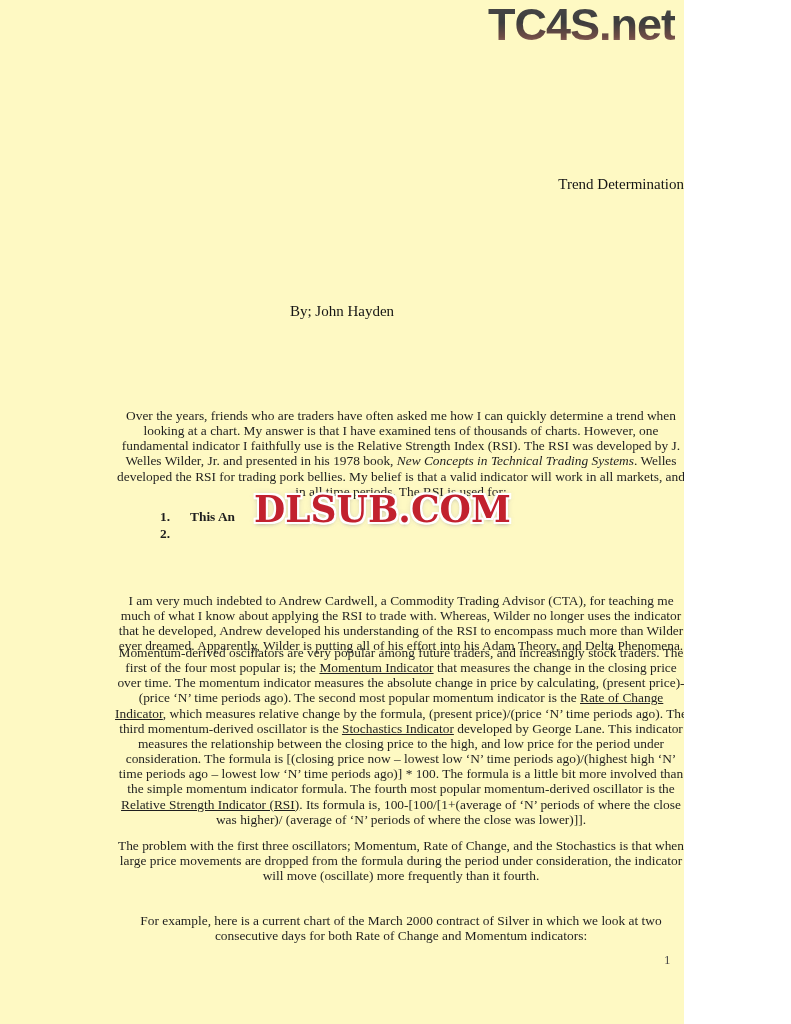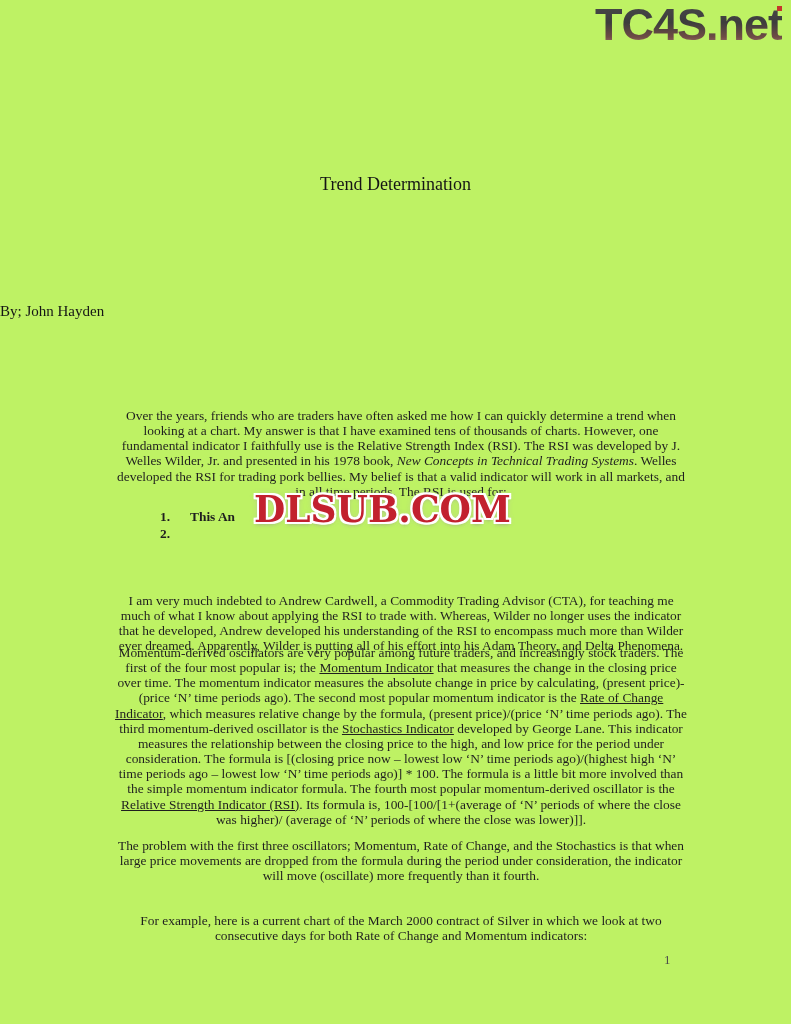--- a/index.html
+++ b/index.html
@@ -1,20 +1,20 @@
 <!DOCTYPE html>
 <html><head>
 <meta charset="utf-8">
 <style>
   * { margin:0; padding:0; box-sizing:border-box; }
   html,body { background:#ffffff; }
   .page {
     position:relative;
-    width:791px; height:1024px;
-    background:#bef264;
+    width:684px; height:1024px;
+    background:#fef9c3;
     font-family:"Liberation Serif", serif;
     color:#1f1f1f;
     overflow:hidden;
   }
 
   
   .tc4s-logo {
     position:absolute; top:1px; right:9px;
     font-family:"Liberation Sans", sans-serif;
     font-weight:bold; font-size:45px; line-height:48px;
@@ -24,26 +24,26 @@
     color:transparent;
   }
   .logo-red-dot {
     position:absolute; top:6px; left:777px;
     width:5px; height:5px; background:#c5372b;
   }
 
   
   .doc-title {
     position:absolute; top:171px; left:0; width:100%;
-    text-align:center; font-size:18px; line-height:26.5px;
+    text-align:right; font-size:15px; line-height:26.5px;
     color:#151515;
   }
   .byline {
     position:absolute; top:303px; left:0; width:100%;
-    text-align:left; font-size:15px; color:#151515;
+    text-align:center; font-size:15px; color:#151515;
   }
 
   
   .para {
     position:absolute; left:115px; width:572px;
     font-size:13.4px; line-height:15.15px;
     text-align:center;
   }
   .p1 { top:408px; }
   .p2 { top:593px; }

